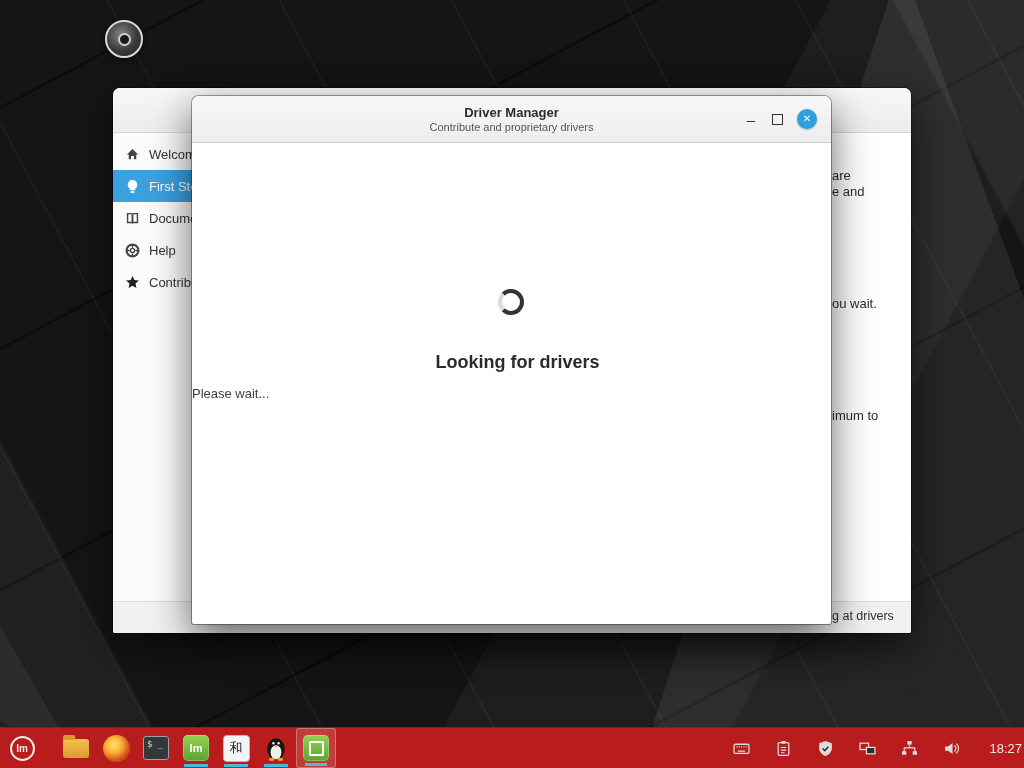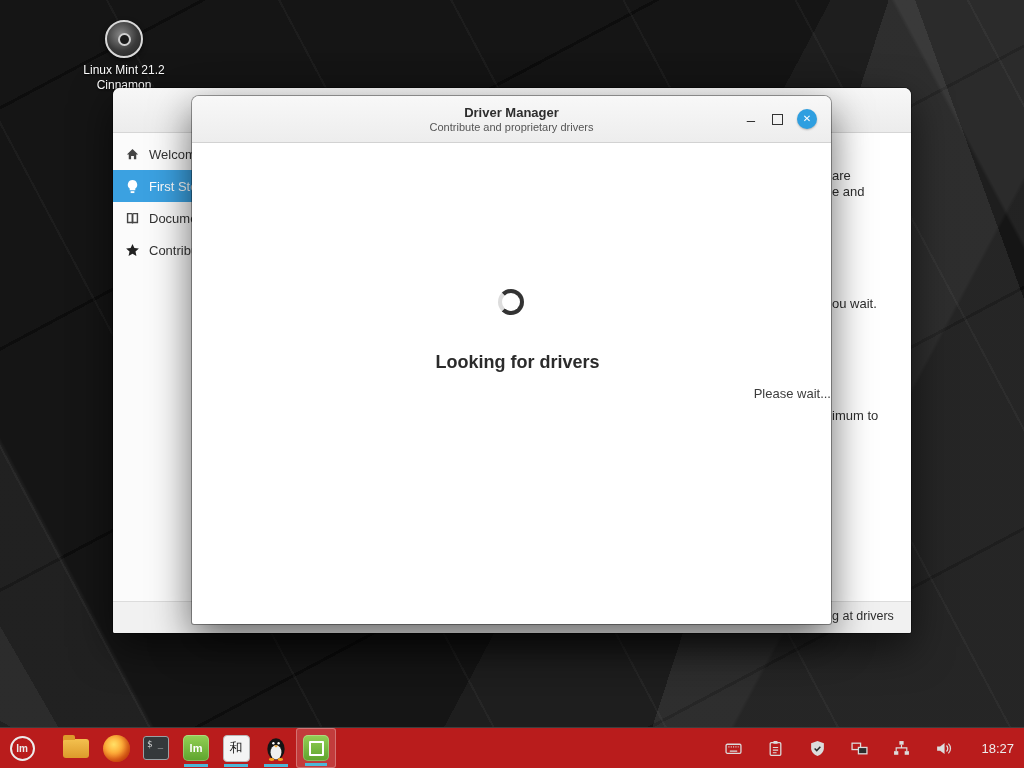--- a/index.html
+++ b/index.html
@@ -61,21 +61,21 @@
   .driver .controls{position:absolute;right:14px;top:0;height:46px;display:flex;align-items:center;gap:14px;}
   .ctl-min{width:14px;text-align:center;color:#333;font-size:15px;cursor:pointer;}
   .ctl-max{width:9px;height:9px;border:1.5px solid #333;cursor:pointer;}
   .ctl-close{width:20px;height:20px;border-radius:50%;background:#2f9fe0;color:#fff;
     font-size:10px;line-height:20px;text-align:center;cursor:pointer;box-shadow:0 1px 2px rgba(0,0,0,.25);}
   .spinner{position:absolute;left:306px;top:193px;width:26px;height:26px;border-radius:50%;
     border:4px solid #333;border-left-color:#ddd;animation:spin 1.1s linear infinite;box-sizing:border-box;}
   @keyframes spin{to{transform:rotate(360deg);}}
   .status-heading{position:absolute;left:0;right:0;top:256px;text-align:center;
     font-size:18px;font-weight:bold;color:#2b2b2b;margin-left:12px;}
-  .status-message{position:absolute;left:0;right:0;top:290px;text-align:right;
+  .status-message{position:absolute;left:0;right:0;top:290px;text-align:left;
     font-size:13px;color:#3d3d3d;}
   
   .taskbar{position:absolute;left:0;right:0;bottom:0;height:40px;background:#b91c1c;
     border-top:1px solid #3e3e3e;display:flex;align-items:center;z-index:10;}
   .menu-btn{width:44px;height:40px;display:flex;align-items:center;justify-content:center;cursor:pointer;}
   .menu-ring{width:25px;height:25px;border:2px solid #ececec;border-radius:50%;box-sizing:border-box;
     display:flex;align-items:center;justify-content:center;font-size:10px;font-weight:bold;color:#ececec;}
   .launchers{display:flex;align-items:center;padding-left:12px;}
   .task-slot{width:40px;height:40px;display:flex;align-items:center;justify-content:center;
     position:relative;cursor:pointer;box-sizing:border-box;}
@@ -89,35 +89,31 @@
     box-shadow:inset -3px -3px 6px rgba(150,30,0,.5);}
   .terminal{width:26px;height:24px;background:#35393b;border:1px solid #9aa0a3;border-radius:3px;
     color:#d7d7d7;font-family:"DejaVu Sans Mono",monospace;font-size:9px;line-height:11px;
     padding:2px 0 0 3px;box-sizing:border-box;}
   .mint-badge{width:26px;height:26px;border-radius:5px;
     background:linear-gradient(#93d155,#5ea32d);display:flex;align-items:center;justify-content:center;
     color:#fff;font-weight:bold;font-size:11px;box-shadow:inset 0 0 0 1px rgba(255,255,255,.25);}
   .ime{width:25px;height:25px;background:#f4f4f4;border:1px solid #b9b9b9;border-radius:4px;
     display:flex;align-items:center;justify-content:center;font-size:13px;color:#222;}
   .chip-inner{width:11px;height:11px;border:2px solid #fff;border-radius:1px;}
-  .tray{margin-left:auto;display:flex;align-items:center;gap:25px;padding-right:10px;}
+  .tray{margin-left:auto;display:flex;align-items:center;gap:25px;padding-right:2px;}
   .tray-icon{width:17px;height:17px;display:flex;align-items:center;justify-content:center;cursor:pointer;}
   .clock{color:#ededed;font-size:13px;margin-left:4px;cursor:pointer;}
 </style>
 </head>
 <body>
 
 <div class="wallpaper"></div>
 
 <div class="desktop-icon">
   <div class="cd"></div>
-  <div class="lbl">
-    <div>Linux Mint 21.2</div>
-    <div>Cinnamon</div>
-  </div>
 </div>
 
 <div class="window welcome">
   <div class="titlebar">
     <div class="tb-min">–</div>
     <div class="tb-close">✕</div>
   </div>
 
   <div class="sidebar">
     <div class="side-item">
@@ -131,20 +127,28 @@
           <path d="M8 1 a5 5 0 0 1 3 9 v2 H5 v-2 A5 5 0 0 1 8 1 Z" fill="#fff"></path>
           <rect x="6" y="13" width="4" height="2" fill="#fff"></rect>
         </svg>
       <span>First Steps</span>
     </div>
     <div class="side-item">
       <svg width="15" height="15" viewBox="0 0 16 16">
           <path d="M2 2 H7 a1.5 1.5 0 0 1 1 .6 A1.5 1.5 0 0 1 9 2 H14 V13 H9 a1.5 1.5 0 0 0 -1 .6 A1.5 1.5 0 0 0 7 13 H2 Z M3.5 3.5 v8 H7 v-8 Z M9 3.5 v8 h3.5 v-8 Z" fill="#444"></path>
         </svg>
       <span>Documentation</span>
+    </div>
+    <div class="side-item">
+      <svg width="15" height="15" viewBox="0 0 16 16">
+          <circle cx="8" cy="8" r="6.3" fill="none" stroke="#444" stroke-width="2.2"></circle>
+          <circle cx="8" cy="8" r="2.2" fill="none" stroke="#444" stroke-width="1.4"></circle>
+          <path d="M8 1.7 V5 M8 11 v3.3 M1.7 8 H5 M11 8 h3.3" stroke="#444" stroke-width="1.4"></path>
+        </svg>
+      <span>Help</span>
     </div>
     <div class="side-item">
       <svg width="15" height="15" viewBox="0 0 16 16">
           <path d="M8 1 l2 4.4 4.8 .5 -3.6 3.2 1 4.7 L8 11.4 3.8 13.8 l1-4.7 L1.2 5.9 6 5.4 Z" fill="#222"></path>
         </svg>
       <span>Contribute</span>
     </div>
   </div>
 
   <span class="frag" style="left:719px;top:80px">are</span>

